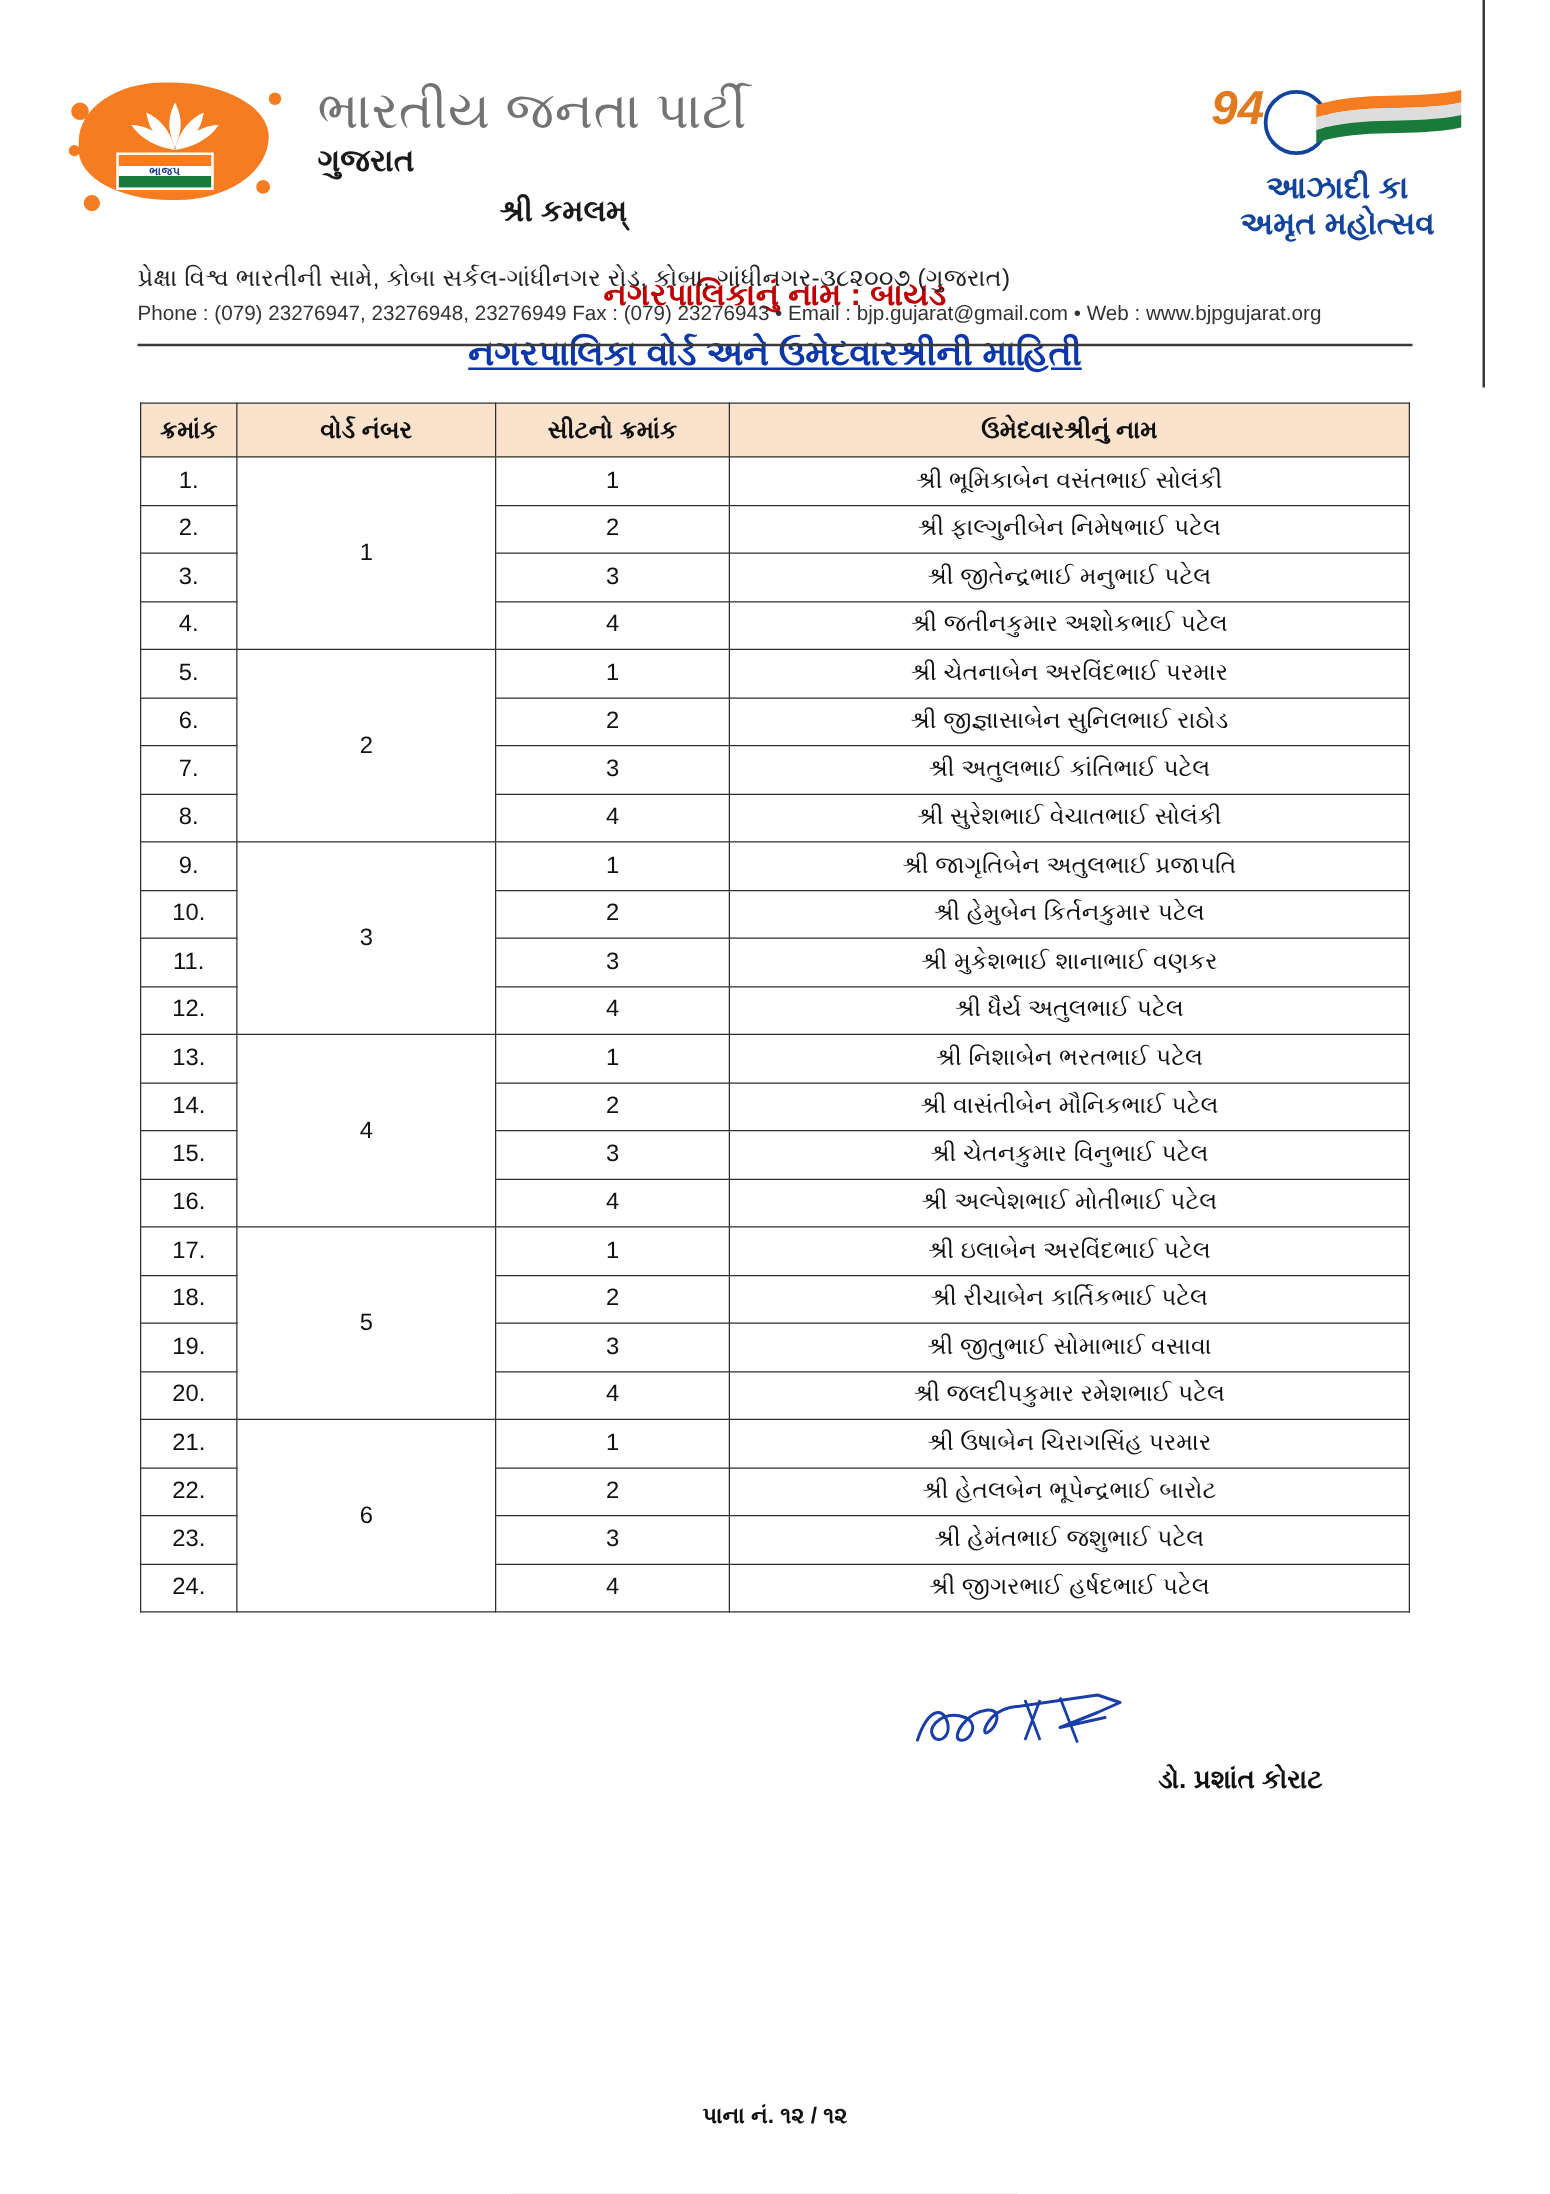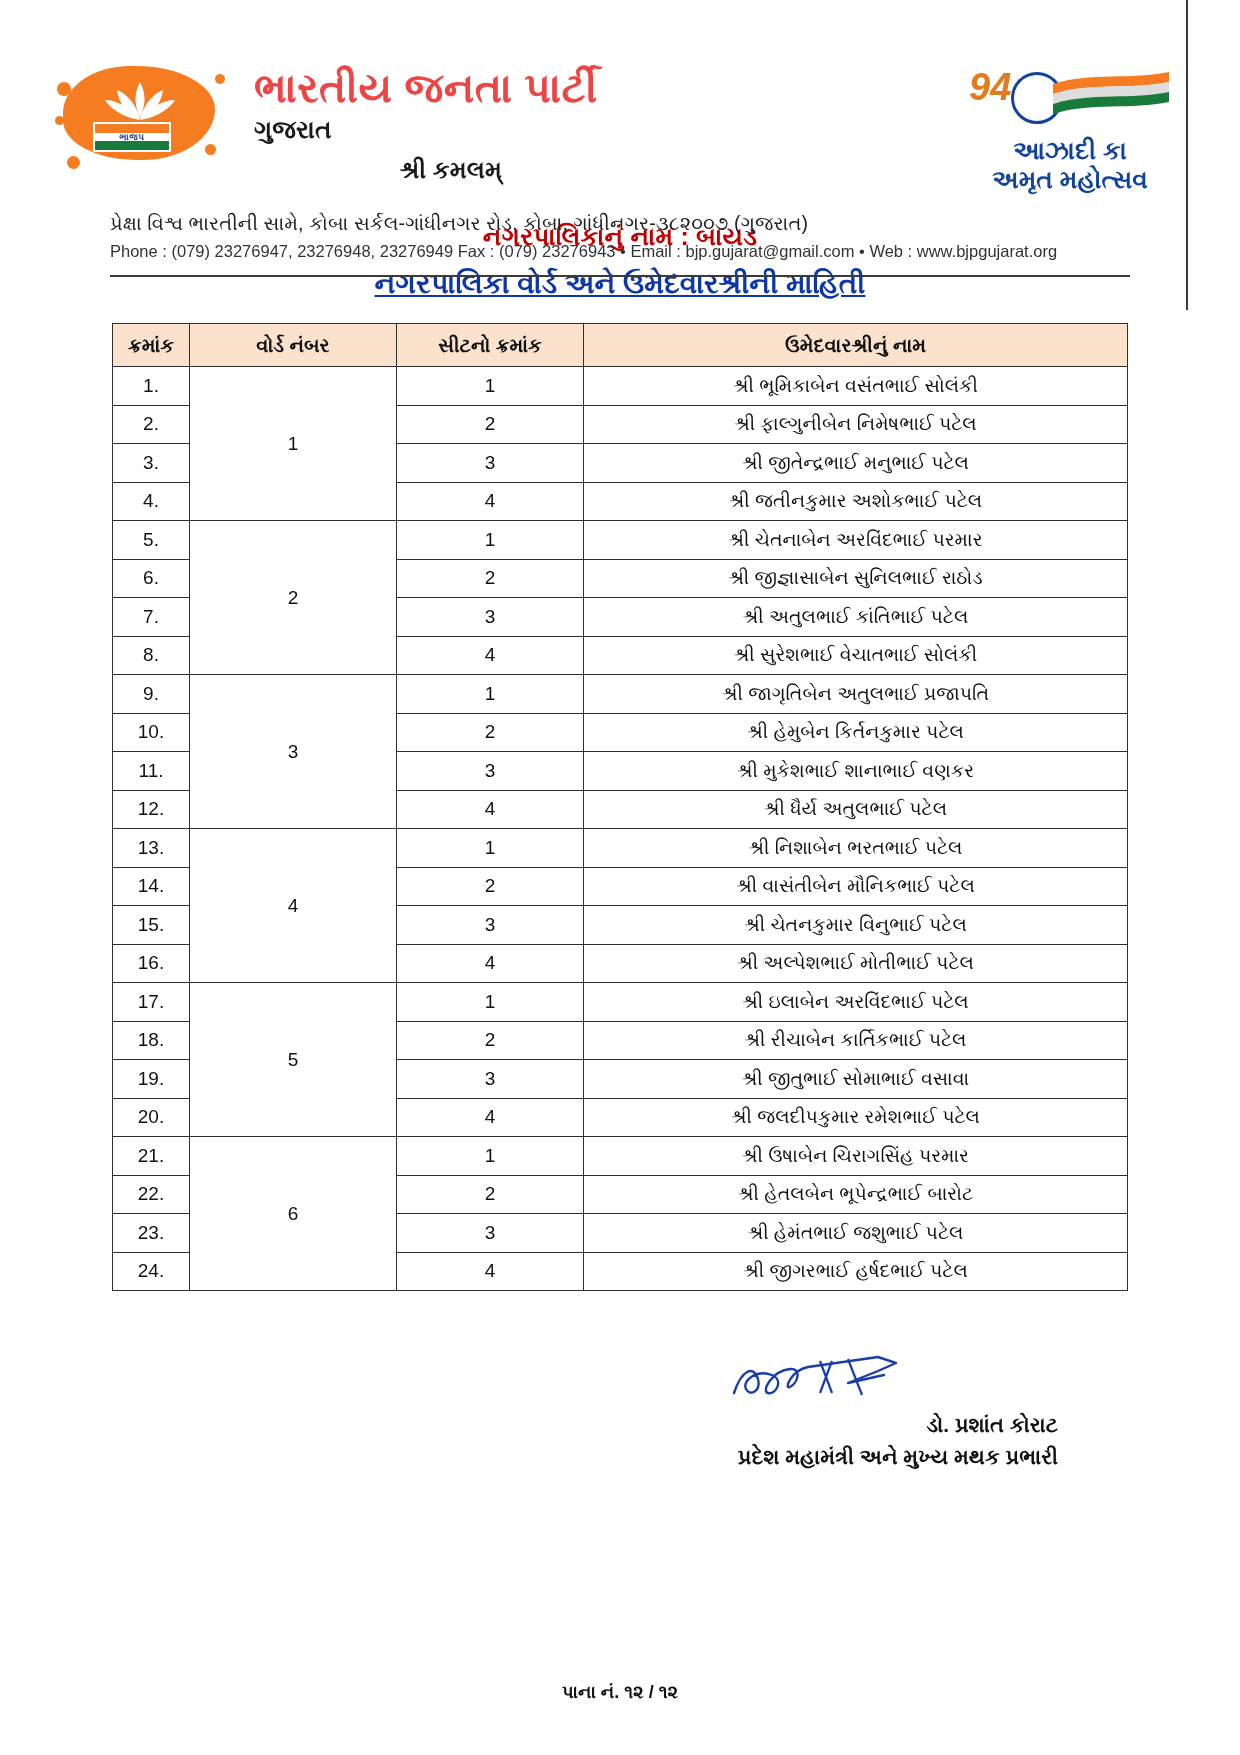--- a/index.html
+++ b/index.html
@@ -93,22 +93,22 @@
     color: #1a3a8f;
     font-weight: bold;
     letter-spacing: .5px;
   }
   .lh-titles {
     margin-left: 24px;
     padding-top: 6px;
   }
   .lh-title1 {
     font-size: 41px;
-    font-weight: bold;
-    color: #ef4444;
+    font-weight: normal;
+    color: #737373;
     line-height: 1.1;
     letter-spacing: .5px;
   }
   .lh-title2 {
     font-size: 25px;
     font-weight: bold;
     color: #1a1a1a;
     line-height: 1.3;
     margin-top: 2px;
   }
@@ -472,18 +472,17 @@
 
   <div class="sig-block">
     <div class="sig-scribble">
       <svg width="180" height="56" viewBox="0 0 180 56">
         <path d="M6 40 C14 16 26 12 30 26 C33 38 22 44 18 36 C14 28 28 16 44 22 C56 27 48 42 40 40 C33 38 44 18 62 16 C74 15 70 30 62 34 C56 37 62 18 80 14 L150 4 L168 10 L150 18 L120 30 L156 22" fill="none" stroke="#1a3ea8" stroke-width="2.4" stroke-linecap="round" stroke-linejoin="round"></path>
         <path d="M92 8 L104 40 M104 8 L92 40" fill="none" stroke="#1a3ea8" stroke-width="2.2"></path>
         <path d="M120 6 L134 42" fill="none" stroke="#1a3ea8" stroke-width="2.2"></path>
       </svg>
     </div>
     <div class="sig-name">ડો. પ્રશાંત કોરાટ</div>
-    <div class="sig-desig">પ્રદેશ મહામંત્રી અને મુખ્ય મથક પ્રભારી</div>
   </div>
 
   <div class="page-no">પાના નં. ૧૨ / ૧૨</div>
 
 </div>
 
 </body></html>

